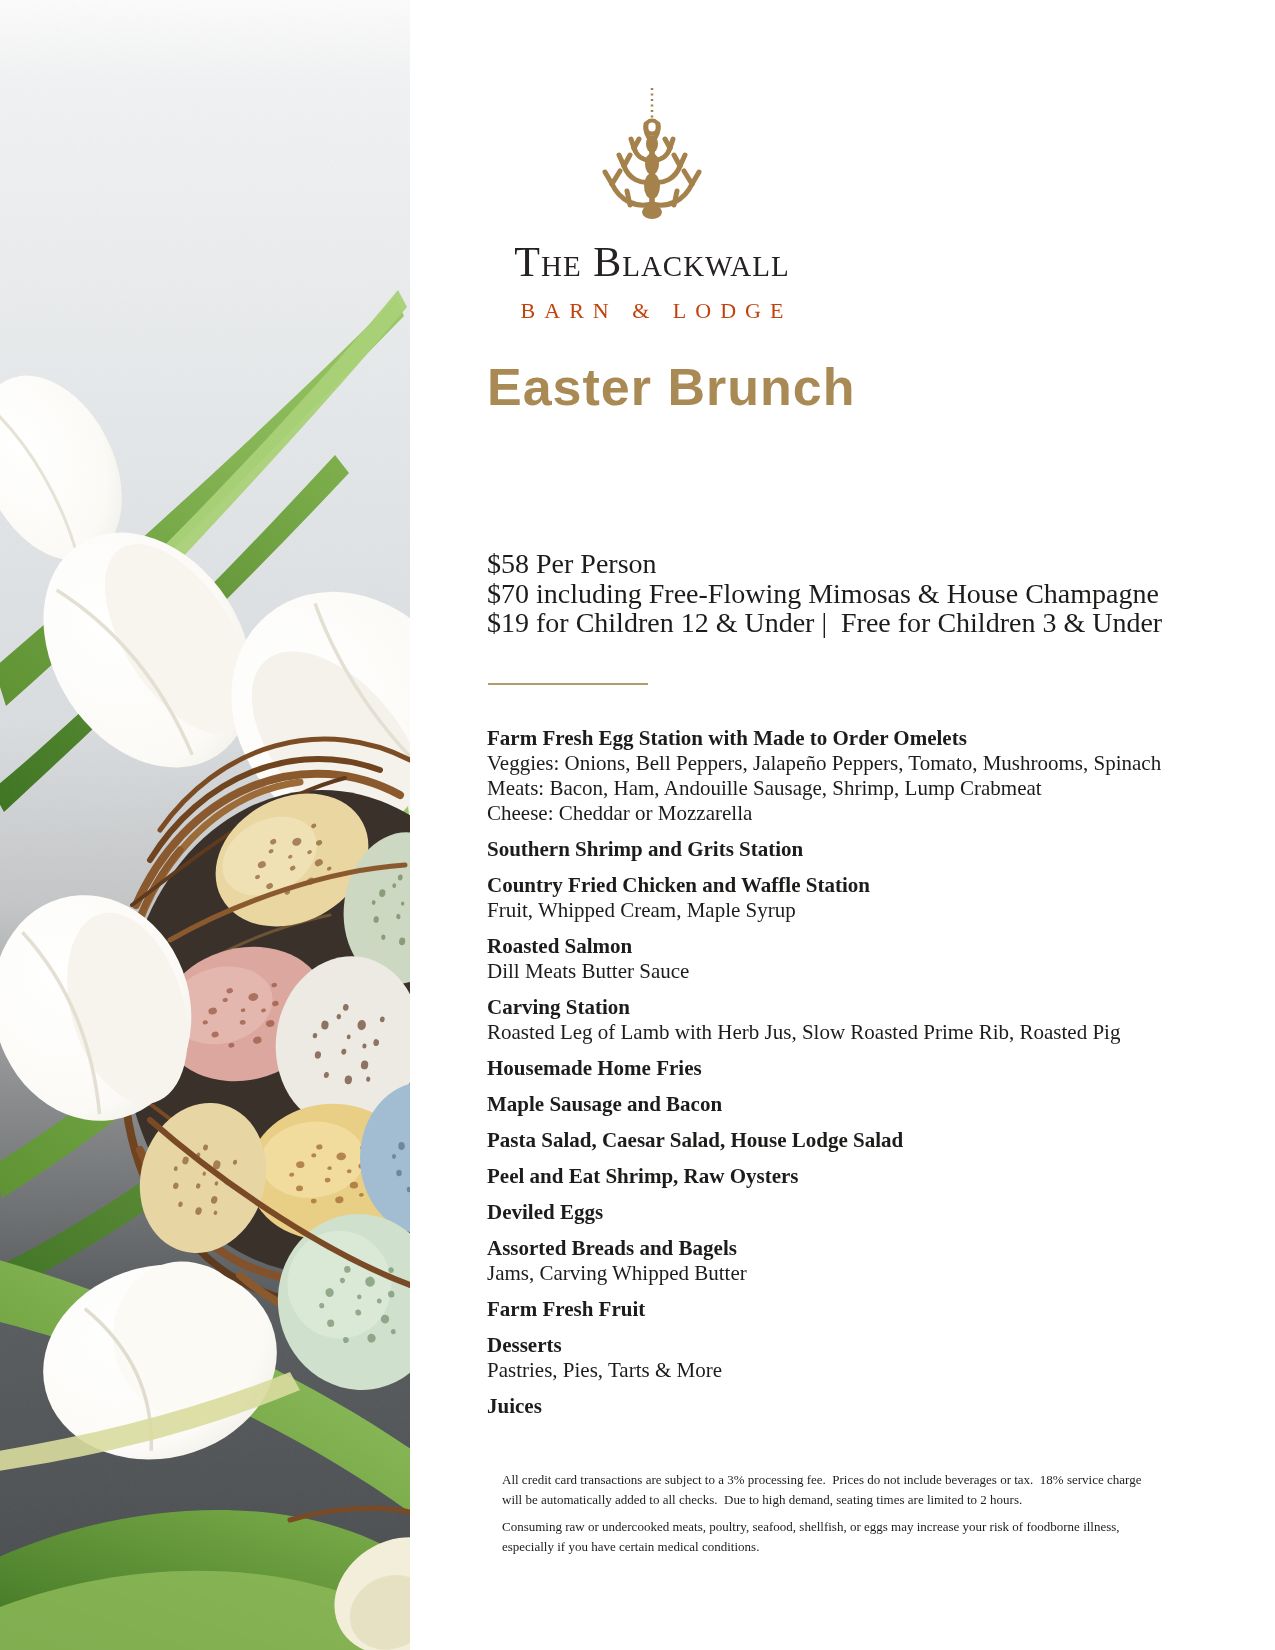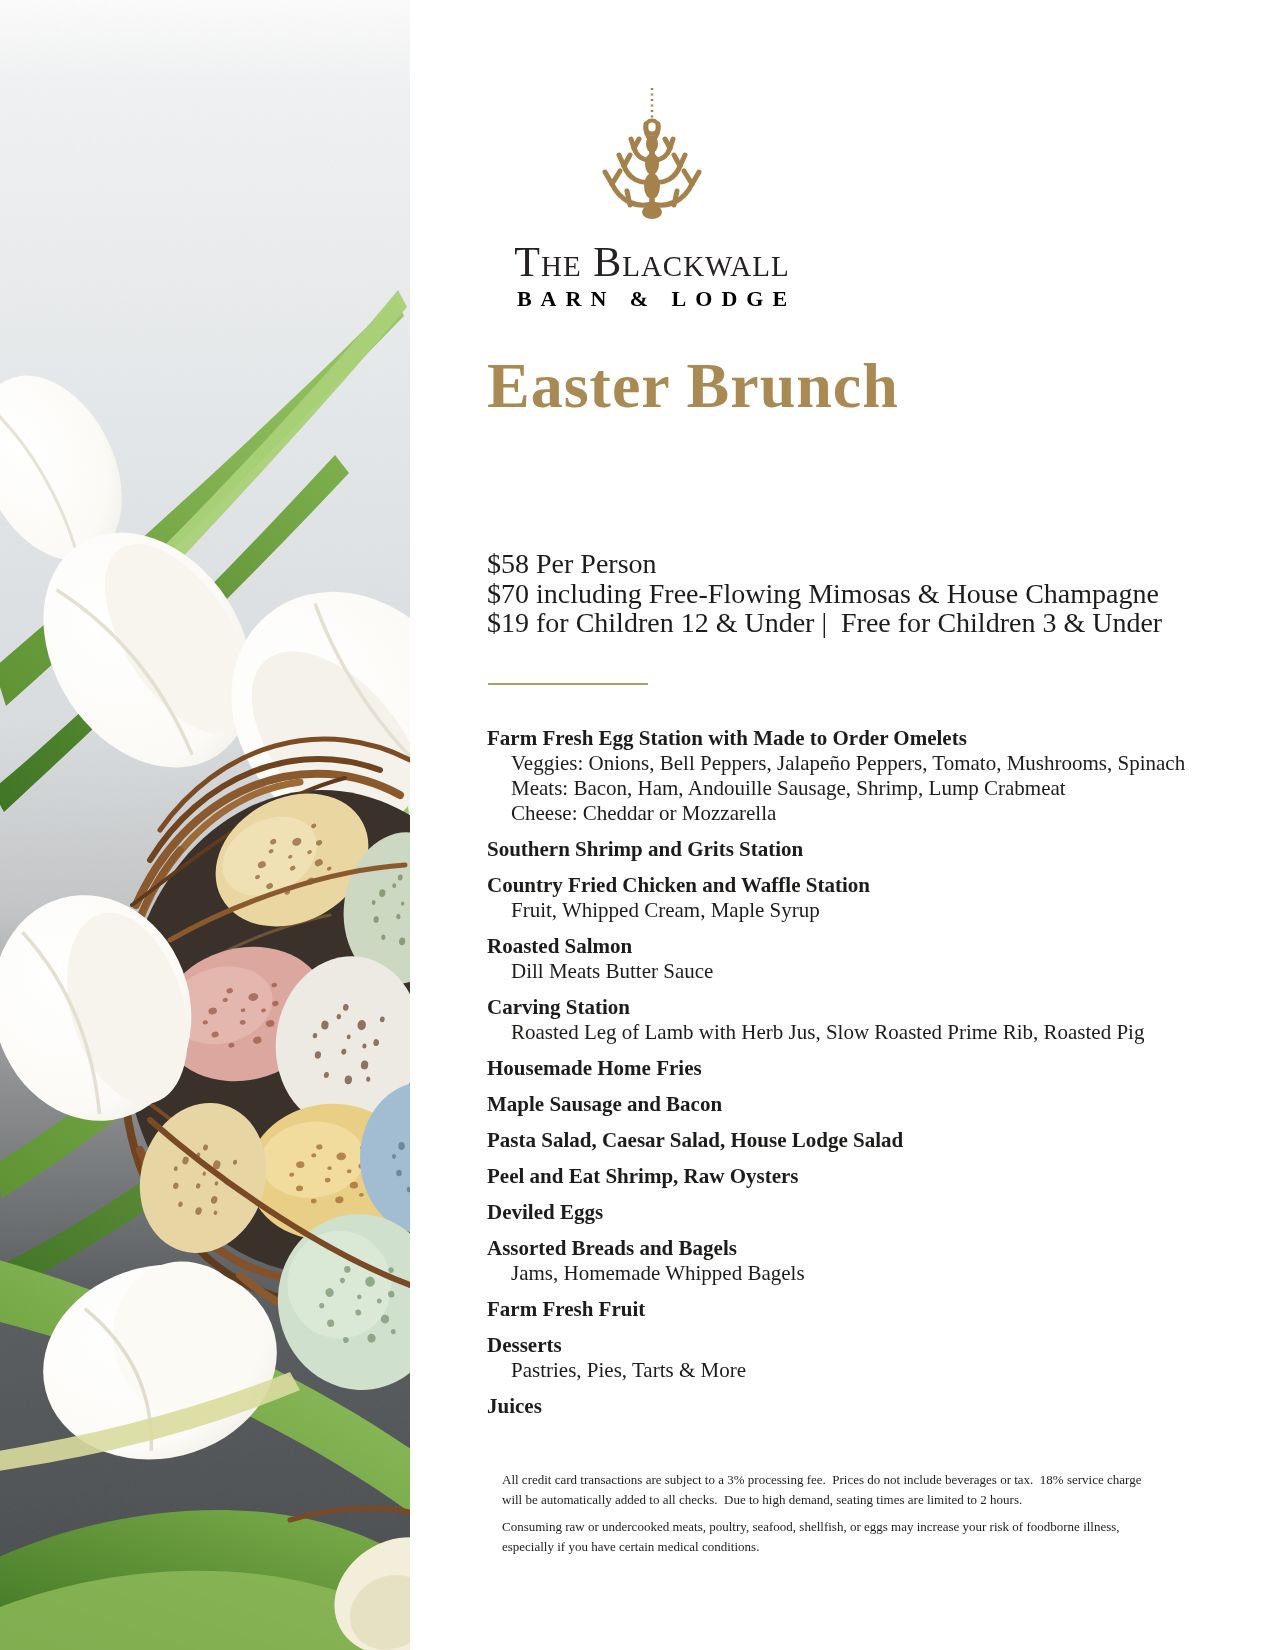--- a/index.html
+++ b/index.html
@@ -13,44 +13,44 @@
   .photo svg{width:100%;height:100%;display:block;}
   .content{position:absolute;left:487px;top:0;width:730px;height:1650px;}
   .logo{position:absolute;left:0;top:86px;width:330px;text-align:center;}
   .logo svg{display:block;margin:0 auto;}
   .brand-name{
     font-variant:small-caps;font-size:42px;line-height:1.0;
     letter-spacing:1px;color:#262123;margin-top:3px;white-space:nowrap;
   }
   .brand-tagline{
     font-size:22px;line-height:1.0;text-transform:uppercase;
-    letter-spacing:9px;text-indent:9px;color:#000000;margin-top:5px;white-space:nowrap;font-weight:bold;
+    letter-spacing:9px;text-indent:9px;color:#c2410c;margin-top:17px;white-space:nowrap;
   }
   .title{
-    position:absolute;left:0;top:352px;
-    font-family:Liberation Serif, serif;font-weight:bold;
-    font-size:64px;line-height:1.05;letter-spacing:1px;
+    position:absolute;left:0;top:360px;
+    font-family:Liberation Sans, sans-serif;font-weight:bold;
+    font-size:52px;line-height:1.05;letter-spacing:1px;
     color:#a98a54;white-space:nowrap;
   }
   .date-line{
     position:absolute;left:2px;top:483px;
     font-size:28px;color:#ac8d57;white-space:nowrap;
   }
   .pricing{
     position:absolute;left:0;top:549px;
     font-size:28px;line-height:29.5px;white-space:pre-wrap;color:#1d1c1a;
   }
   .divider{
     position:absolute;left:1px;top:683px;width:160px;height:2px;
     background:#b29b67;
   }
   .menu{position:absolute;left:0;top:726px;width:730px;}
   .menu-section{margin:0 0 11px 0;}
   .menu-title{font-weight:bold;font-size:21px;line-height:25px;white-space:pre-wrap;}
-  .menu-desc{font-size:21px;line-height:25px;white-space:pre-wrap;margin-left:24px;}
+  .menu-desc{font-size:21px;line-height:25px;white-space:pre-wrap;}
   .fineprint{position:absolute;left:0;top:1470px;width:700px;}
   .fineprint .fp{
     font-size:13px;line-height:20px;margin:0 0 7px 15px;white-space:pre-wrap;color:#1d1c1a;
   }
 </style>
 </head>
 <body>
 
 <div class="page">
 
@@ -325,21 +325,21 @@
 
   </div>
 
   <div class="menu-section">
     <div class="menu-title">Deviled Eggs</div>
 
   </div>
 
   <div class="menu-section">
     <div class="menu-title">Assorted Breads and Bagels</div>
-    <div class="menu-desc">Jams, Homemade Whipped Bagels</div>
+    <div class="menu-desc">Jams, Carving Whipped Butter</div>
   </div>
 
   <div class="menu-section">
     <div class="menu-title">Farm Fresh Fruit</div>
 
   </div>
 
   <div class="menu-section">
     <div class="menu-title">Desserts</div>
     <div class="menu-desc">Pastries, Pies, Tarts &amp; More</div>

